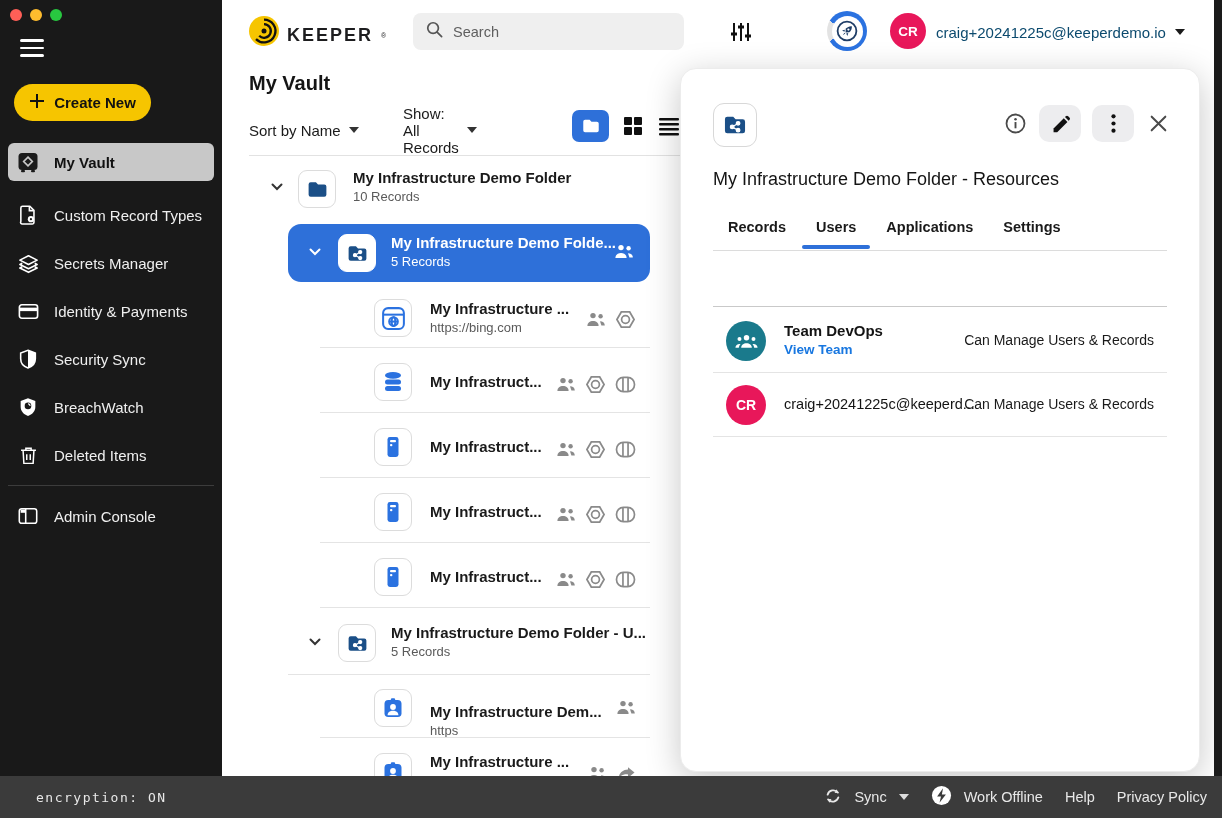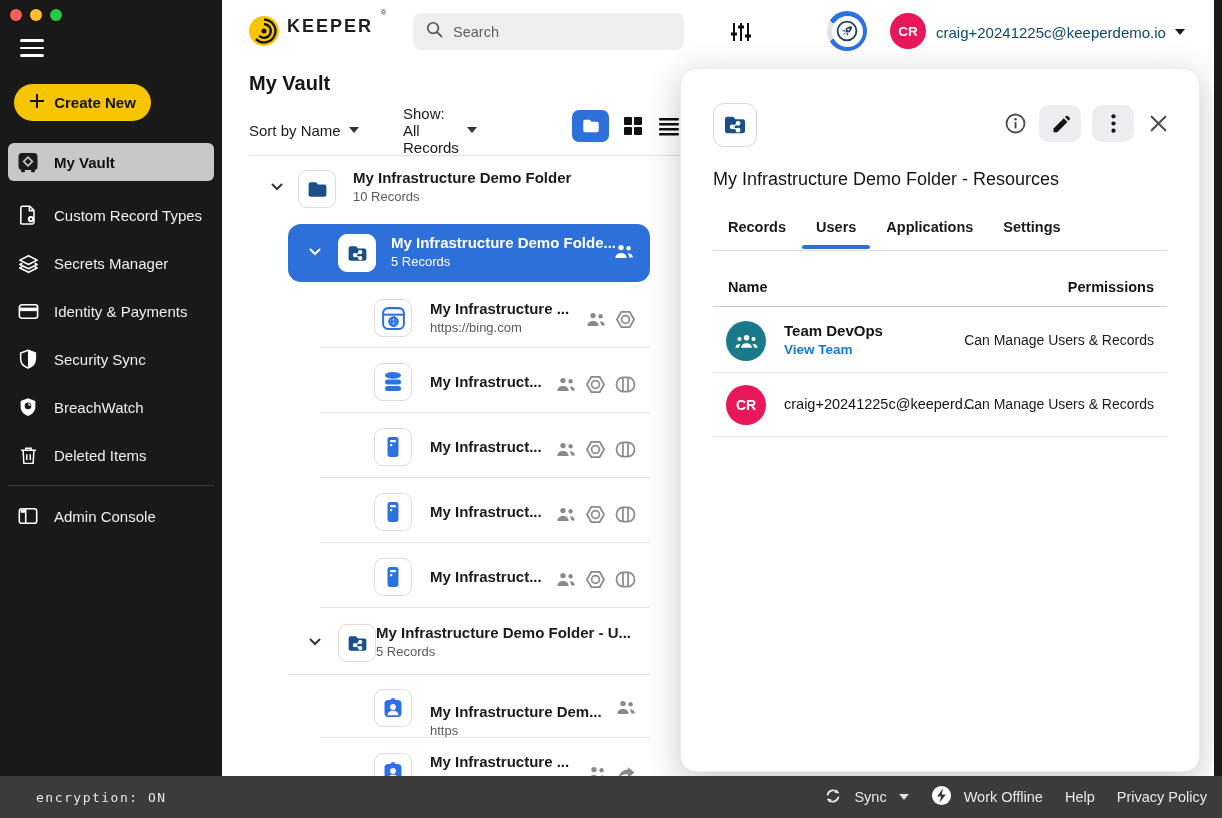--- a/index.html
+++ b/index.html
@@ -18,21 +18,21 @@
   .nav-item { height:48px; display:flex; align-items:center; gap:14px; padding-left:16px; color:#EFEFEF; font-size:15px; cursor:pointer; }
   .nav-item.selected { height:38px; margin:0 8px 10px 8px; padding-left:8px; border-radius:6px; background:#C8C8C8; color:#111; font-weight:600; }
   .nav-item .nicon { width:24px; height:24px; display:flex; align-items:center; justify-content:center; flex:none; }
   .nav-divider { height:1px; background:#3C3C3C; margin:6px 8px; }
 
   
   .right-strip { position:absolute; right:0; top:0; width:8px; height:776px; background:#1A1A1A; z-index:7; }
 
   
   .topbar { position:absolute; left:222px; top:0; width:992px; height:64px; background:#fff; z-index:2; }
-  .brand { position:absolute; left:27px; top:16px; display:flex; align-items:flex-start; gap:8px; }
+  .brand { position:absolute; left:27px; top:16px; display:flex; align-items:flex-end; gap:8px; }
   .brand-word { font-size:18px; font-weight:800; letter-spacing:2px; color:#1D1D1F; }
   .brand-reg { font-size:7px; color:#1D1D1F; vertical-align:top; position:relative; top:-7px; }
   .searchbox { position:absolute; left:191px; top:13px; width:271px; height:37px; background:#EFEFEF; border-radius:8px; display:flex; align-items:center; padding:0 12px; gap:9px; }
   .searchbox input { border:none; outline:none; background:transparent; font-size:14.5px; color:#333; width:200px; font-family:inherit; }
   .searchbox input::placeholder { color:#5f5f5f; }
   .filter-btn { position:absolute; left:507px; top:20px; width:24px; height:24px; cursor:pointer; }
   .rocket-ring { position:absolute; left:605px; top:11px; width:40px; height:40px; border-radius:50%;
     background:conic-gradient(#2B72E0 0 240deg, #E3E3E3 240deg 300deg, #2B72E0 300deg 360deg);
     display:flex; align-items:center; justify-content:center; cursor:pointer; }
   .rocket-inner { width:31px; height:31px; border-radius:50%; background:#fff; display:flex; align-items:center; justify-content:center; }
@@ -511,21 +511,21 @@
           <svg width="23" height="23" viewBox="0 0 22 22">
               <path d="M2.5 6a2 2 0 0 1 2-2h5l2 2.2h6A2 2 0 0 1 19.5 8.2v7.8a2 2 0 0 1-2 2h-13a2 2 0 0 1-2-2z" fill="#1B4F87"></path>
               <g stroke="#fff" stroke-width="1.1" fill="#fff">
                 <circle cx="13.6" cy="9.6" r="1.5"></circle>
                 <circle cx="8.6" cy="12.6" r="1.5"></circle>
                 <circle cx="13.6" cy="15.4" r="1.5"></circle>
                 <path d="M9.9 11.9l2.5-1.6M9.9 13.4l2.5 1.4" fill="none"></path>
               </g>
             </svg>
         </span>
-        <div class="tmeta" style="left:154px;top:12px">
+        <div class="tmeta" style="left:169px;top:12px">
           <div class="ttitle">My Infrastructure Demo Folder - U...</div>
           <div class="tsub">5 Records</div>
         </div>
       </div>
 
       <div class="trow" style="top:612px;height:62px">
         <span class="tile" style="left:152px;top:13px">
           <svg width="24" height="24" viewBox="0 0 24 24">
               <rect x="3.5" y="4" width="17" height="17" rx="3.8" fill="#2B72E0"></rect>
               <rect x="9.8" y="2.2" width="4.4" height="3.4" rx="1.4" fill="#2B72E0"></rect>
@@ -620,24 +620,20 @@
     <h2 class="p-title">My Infrastructure Demo Folder - Resources</h2>
 
     <div class="tabs">
       <div class="tab">Records</div>
       <div class="tab active">Users</div>
       <div class="tab">Applications</div>
       <div class="tab">Settings</div>
     </div>
     <div class="tabs-underline"></div>
 
-    <div class="thead">
-      <span>Name</span>
-      <span>Permissions</span>
-    </div>
     <div class="thead-divider"></div>
 
     <div class="prow prow1">
       <div class="p-avatar" style="background:#1A7A8C">
         <svg width="23" height="15" viewBox="0 0 22 14" fill="#fff">
             <circle cx="11" cy="3.4" r="2.6"></circle>
             <path d="M5.9 13c0-2.8 2.3-4.4 5.1-4.4s5.1 1.6 5.1 4.4z"></path>
             <circle cx="4.3" cy="4.6" r="1.9"></circle>
             <path d="M.4 13c0-2.3 1.8-3.7 4-3.7l.9.2A6.3 6.3 0 0 0 3.6 13z"></path>
             <circle cx="17.7" cy="4.6" r="1.9"></circle>

